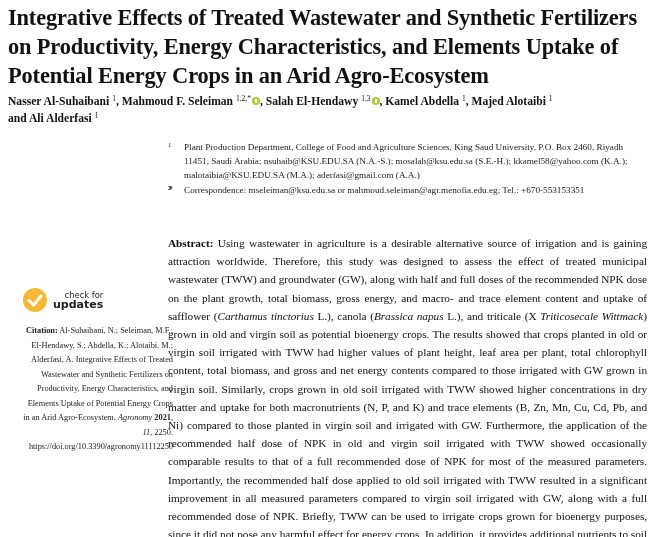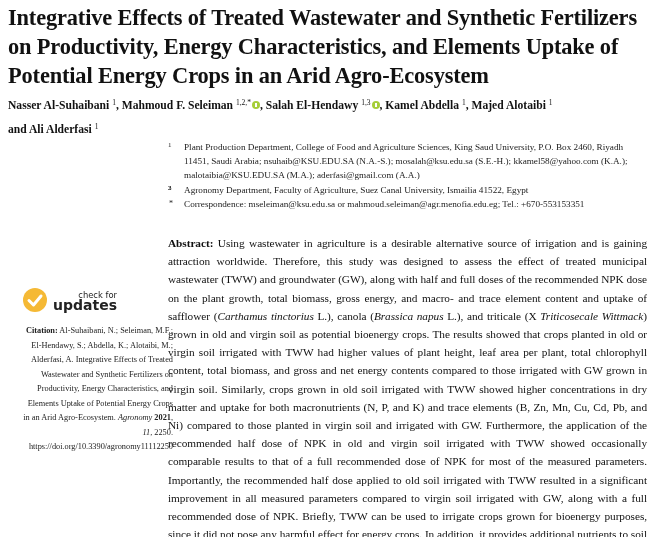--- a/index.html
+++ b/index.html
@@ -9,21 +9,21 @@
   }
   .title {
     position: absolute; left: 8px; top: 3px; width: 640px;
     font-family: "Liberation Serif", "DejaVu Serif", serif;
     font-weight: bold; font-size: 22.4px; line-height: 29px;
     letter-spacing: -0.15px; color: #111;
   }
   .authors {
     position: absolute; left: 8px; top: 92px; width: 640px;
     font-family: "Liberation Serif", serif;
-    font-weight: bold; font-size: 11.6px; line-height: 21px; color: #111;
+    font-weight: bold; font-size: 11.6px; line-height: 14px; color: #111;
   }
   .authors sup { font-size: 7.5px; font-weight: normal; vertical-align: 4px; }
   .orcid {
     display: inline-block; width: 8px; height: 8px; border-radius: 50%;
     background: #a6ce39; vertical-align: 0px; margin-left: 1px;
     position: relative;
   }
   .orcid::after {
     content: ""; position: absolute; left: 3px; top: 2px;
     width: 2px; height: 4px; background: #fff;
@@ -49,21 +49,21 @@
     font-family: "Liberation Serif", serif; font-size: 8.3px; line-height: 14.5px; color: #222; text-align: right;
   }
   .cfu { display: flex; align-items: center; height: 28px; margin-bottom: 10px; }
   .cfu-icon {
     width: 24px; height: 24px; border-radius: 50%; background: #f5b935;
     position: relative; margin-right: 6px; flex: none;
   }
   .cfu-icon svg { position: absolute; left: 0; top: 0; }
   .cfu-text { font-family: "DejaVu Sans", sans-serif; line-height: 10px; color: #222; }
   .cfu-text .a { font-size: 8.4px; display: block; }
-  .cfu-text .b { font-size: 14px; font-weight: bold; display: block; }
+  .cfu-text .b { font-size: 11px; font-weight: bold; display: block; }
   .side .bold { font-weight: bold; }
   .side i { font-style: italic; margin-top: 8px; }
   .side .block { margin-bottom: 12px; }
 </style>
 </head>
 <body>
 
 <div class="title">Integrative Effects of Treated Wastewater and Synthetic Fertilizers on Productivity, Energy Characteristics, and Elements Uptake of Potential Energy Crops in an Arid Agro-Ecosystem</div>
 
 <div class="authors">
@@ -73,21 +73,20 @@
 <div class="affils">
   <div class="affil">
     <span class="num">1</span>
     <span>Plant Production Department, College of Food and Agriculture Sciences, King Saud University, P.O. Box 2460, Riyadh 11451, Saudi Arabia; nsuhaib@KSU.EDU.SA (N.A.-S.); mosalah@ksu.edu.sa (S.E.-H.); kkamel58@yahoo.com (K.A.); malotaibia@KSU.EDU.SA (M.A.); aderfasi@gmail.com (A.A.)</span>
   </div>
   <div class="affil">
     <span class="num">2</span>
   </div>
   <div class="affil">
     <span class="num">3</span>
-    <span>Agronomy Department, Faculty of Agriculture, Suez Canal University, Ismailia 41522, Egypt</span>
   </div>
   <div class="affil">
     <span class="star">*</span>
     <span>Correspondence: mseleiman@ksu.edu.sa or mahmoud.seleiman@agr.menofia.edu.eg; Tel.: +670-553153351</span>
   </div>
 </div>
 
 <div class="abstract"><span class="label">Abstract:</span><span> Using wastewater in agriculture is a desirable alternative source of irrigation and is gaining attraction worldwide. Therefore, this study was designed to assess the effect of treated municipal wastewater (TWW) and groundwater (GW), along with half and full doses of the recommended NPK dose on the plant growth, total biomass, gross energy, and macro- and trace element content and uptake of safflower (</span><i>Carthamus tinctorius</i><span> L.), canola (</span><i>Brassica napus</i><span> L.), and triticale (X </span><i>Triticosecale Wittmack</i><span>) grown in old and virgin soil as potential bioenergy crops. The results showed that crops planted in old or virgin soil irrigated with TWW had higher values of plant height, leaf area per plant, total chlorophyll content, total biomass, and gross and net energy contents compared to those irrigated with GW grown in virgin soil.  Similarly, crops grown in old soil irrigated with TWW showed higher concentrations in dry matter and uptake for both macronutrients (N, P, and K) and trace elements (B, Zn, Mn, Cu, Cd, Pb, and Ni) compared to those planted in virgin soil and irrigated with GW. Furthermore, the application of the recommended half dose of NPK in old and virgin soil irrigated with TWW showed occasionally comparable results to that of a full recommended dose of NPK for most of the measured parameters. Importantly, the recommended half dose applied to old soil irrigated with TWW resulted in a significant improvement in all measured parameters compared to virgin soil irrigated with GW, along with a full recommended dose of NPK. Briefly, TWW can be used to irrigate crops grown for bioenergy purposes, since it did not pose any harmful effect for energy crops. In addition, it provides additional nutrients to soil and thus decreases the required rate of synthetic fertilizer by up to 50% without any significant decreases in the final production of crops.</span></div>
 
 <div class="side">

